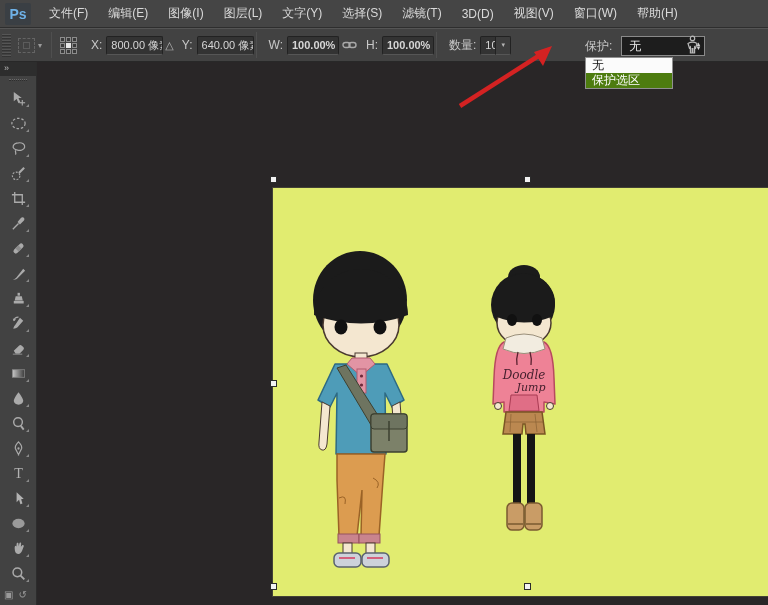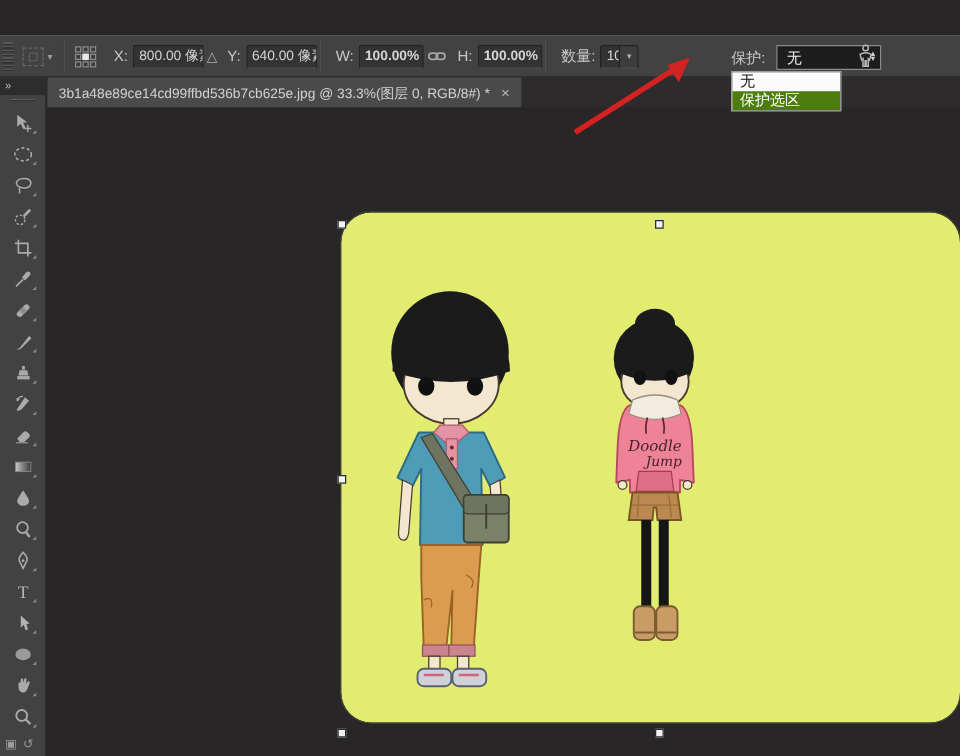--- a/index.html
+++ b/index.html
@@ -78,33 +78,47 @@
 
   
   .tabbar { position:absolute; left:37px; top:62px; width:731px; height:24px; background:#2e2b2c; }
   .doc-tab { position:absolute; left:1px; top:0; height:24px; background:#4a4a4a;
              color:#d2d2d2; font-size:11px; display:flex; align-items:center;
              padding:0 9px; gap:9px; white-space:nowrap; }
   .tab-close { color:#b5b5b5; font-size:12px; }
   .canvas { position:absolute; left:37px; top:86px; width:731px; height:519px; background:#292627; }
 
   
-  .image { position:absolute; left:273px; top:170px; width:495px; height:408px;
-           background:#e1ec70; outline:1px solid rgba(70,70,55,.9);border-radius:24px; }
+  .image { position:absolute; left:273px; top:188px; width:495px; height:408px;
+           background:#e1ec70; outline:1px solid rgba(70,70,55,.9); }
   .handle { position:absolute; width:7px; height:7px; background:#f2f2f2;
             border:1px solid #2b2b2b; z-index:30; }
 
   
   .red-arrow { position:absolute; left:440px; top:36px; z-index:55; pointer-events:none; }
 </style>
 </head>
 <body>
 
 <div id="app">
 
+  <div class="menubar">
+    <div class="ps-logo">Ps</div>
+    <div class="menu-item">文件(F)</div>
+    <div class="menu-item">编辑(E)</div>
+    <div class="menu-item">图像(I)</div>
+    <div class="menu-item">图层(L)</div>
+    <div class="menu-item">文字(Y)</div>
+    <div class="menu-item">选择(S)</div>
+    <div class="menu-item">滤镜(T)</div>
+    <div class="menu-item">3D(D)</div>
+    <div class="menu-item">视图(V)</div>
+    <div class="menu-item">窗口(W)</div>
+    <div class="menu-item">帮助(H)</div>
+  </div>
 
   <div class="optionsbar">
     <div class="grip"></div>
     <div class="tool-preset">
       <span class="tp-icon"></span>
       <span class="dd-arrow">▾</span>
     </div>
     <div class="vsep"></div>
     <div class="refpoint">
       <span></span>
@@ -292,26 +306,20 @@
             <path d="M11.2,11.2 L15.2,15.2" stroke="#aaaaaa" stroke-width="2"></path>
           </svg>
       </div>
     </div>
     <div class="tb-foot">
       <span>▣</span>
       <span>↺</span>
     </div>
   </div>
 
-  <div class="tabbar">
-    <div class="doc-tab">
-      <span>3b1a48e89ce14cd99ffbd536b7cb625e.jpg @ 33.3%(图层 0, RGB/8#) *</span>
-      <span class="tab-close">×</span>
-    </div>
-  </div>
 
   <div class="canvas"></div>
 
   <div class="image">
     <svg width="495" height="408" viewBox="0 0 495 408">
 
       <g>
         <ellipse cx="87" cy="112" rx="47" ry="49" fill="#1b1b1b"></ellipse>
         <ellipse cx="88" cy="137" rx="38" ry="32" fill="#f4e7d0" stroke="#4a3a30" stroke-width="1.5"></ellipse>
         <path d="M41,127 A47,46 0 1 1 135,127 Q88,144 41,127 Z" fill="#1b1b1b"></path>

